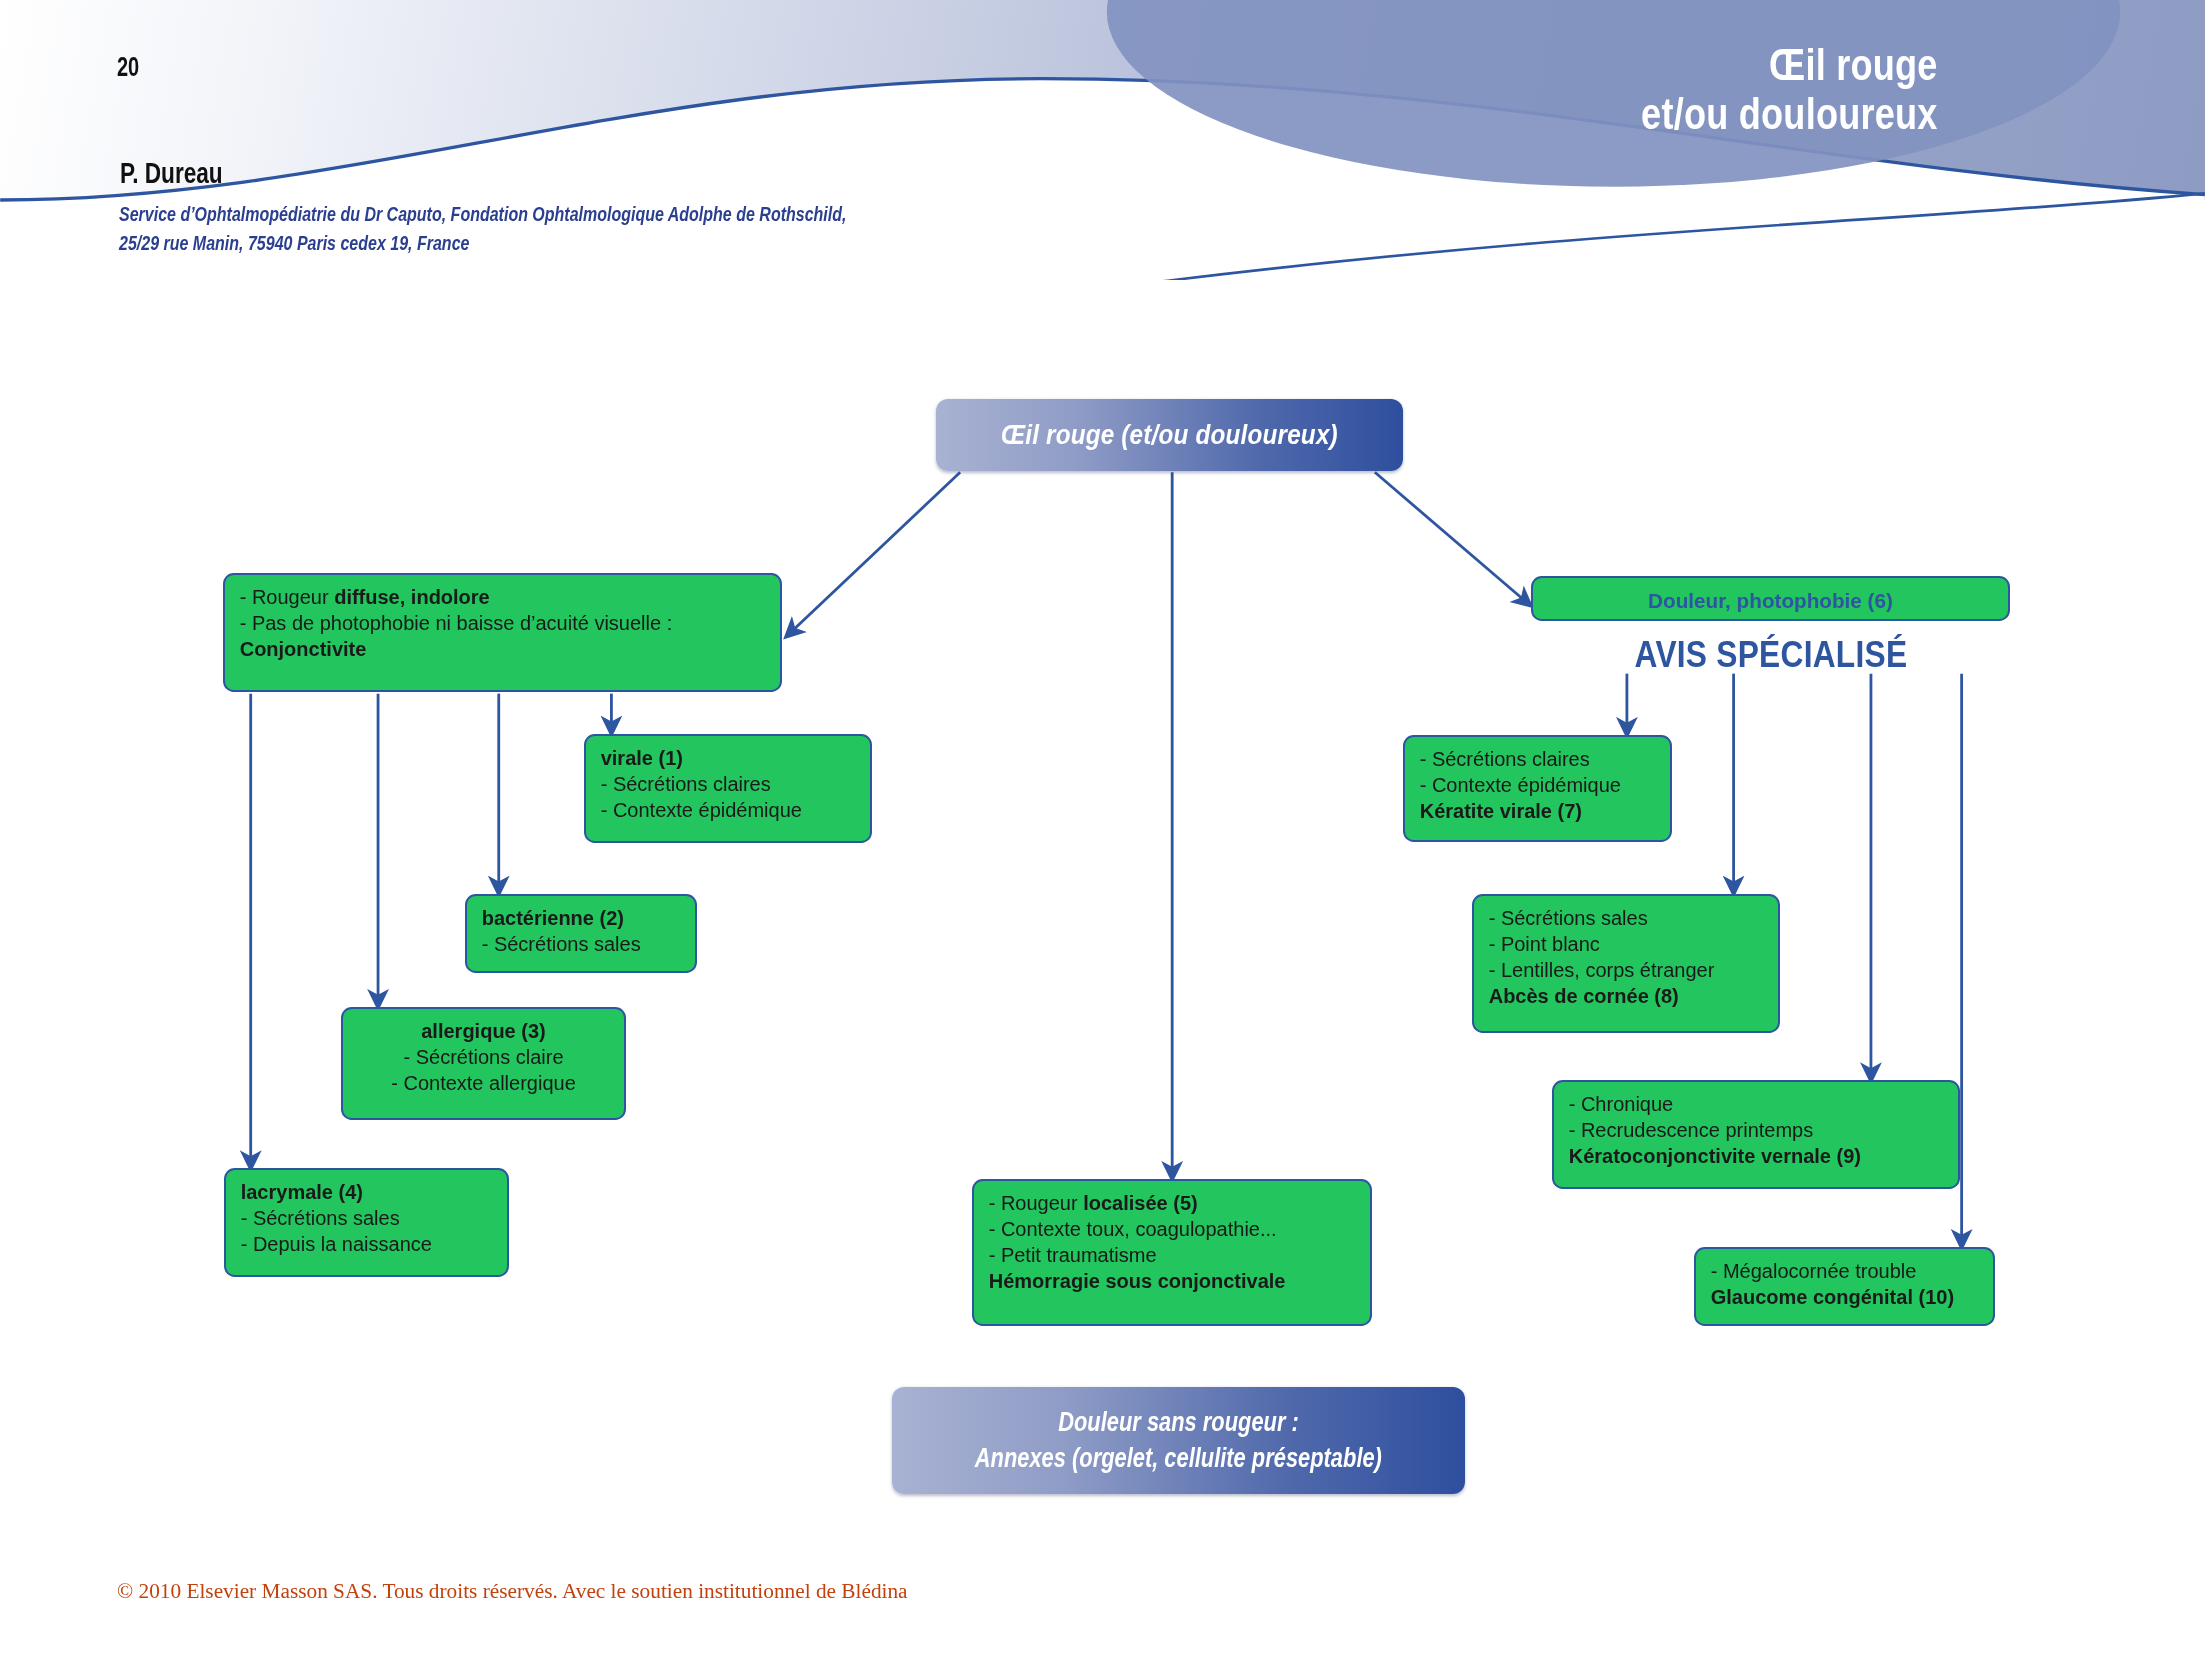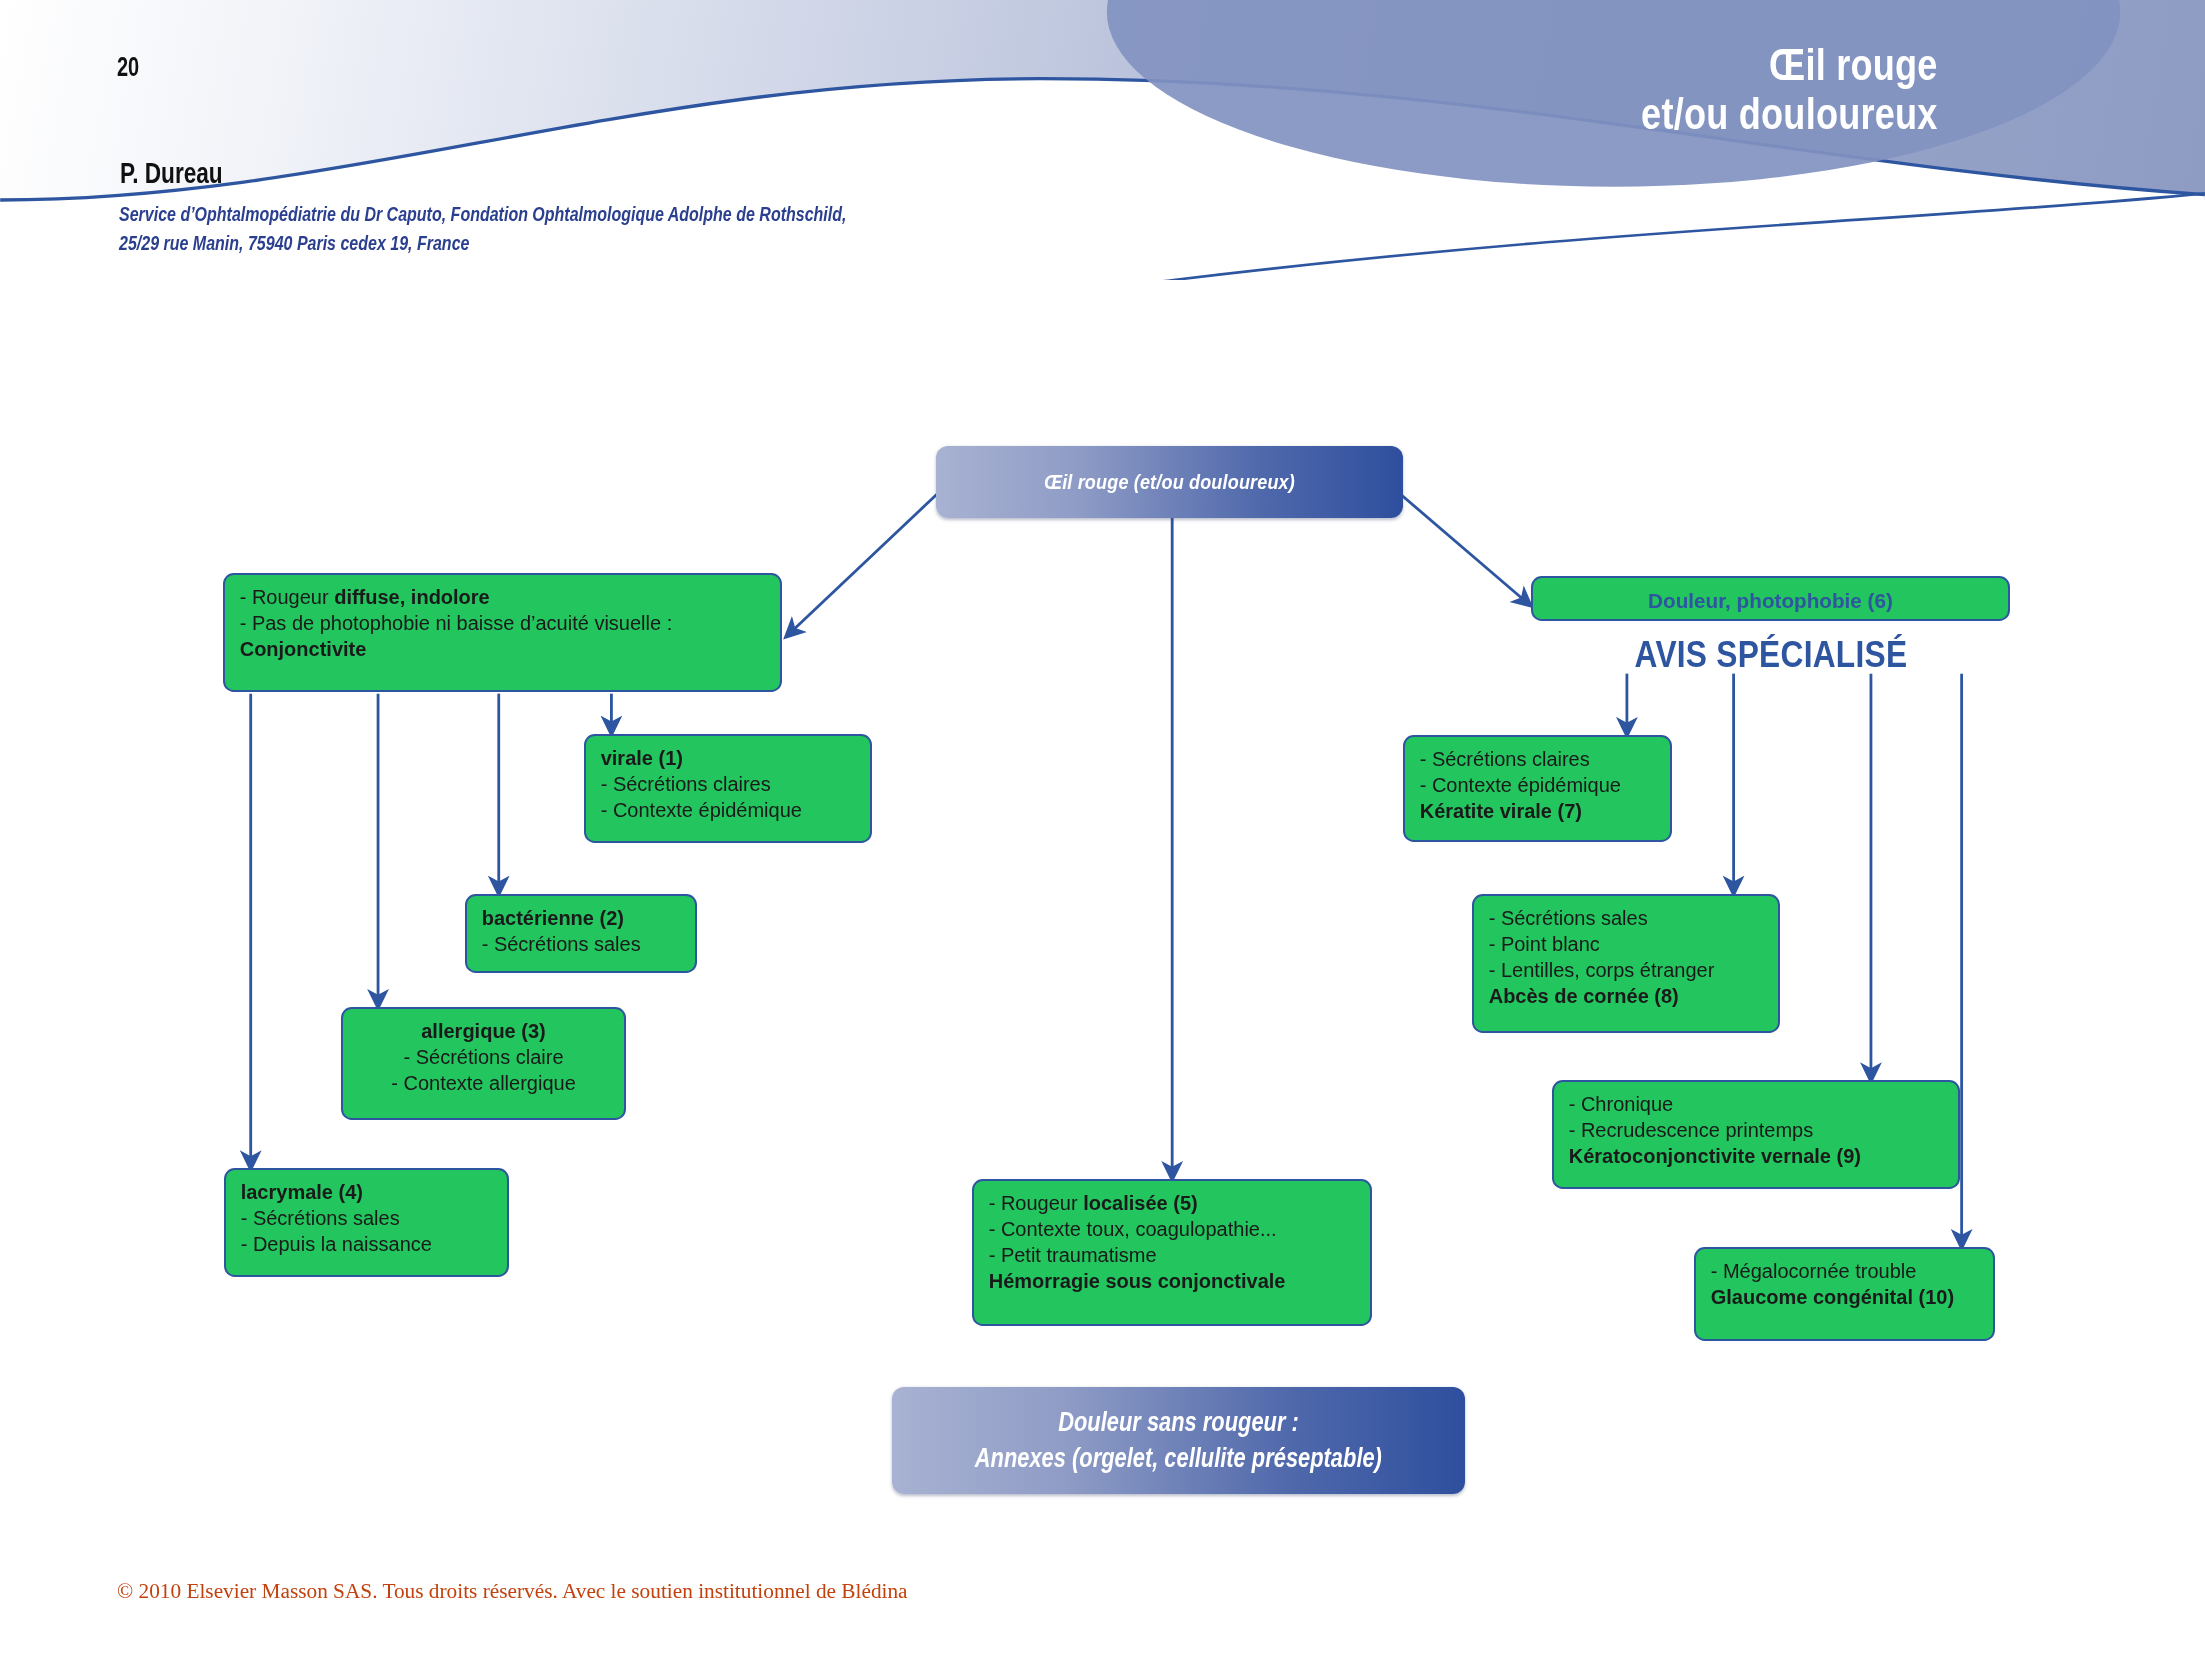--- a/index.html
+++ b/index.html
@@ -35,21 +35,21 @@
         font-size:20px;line-height:1.30;color:#1a1a1a;
         padding:9.3px 14.7px;}
   .node .b{font-weight:bold;}
 
   .grad-node{position:absolute;box-sizing:border-box;border-radius:12px;
         background:linear-gradient(90deg,#a8b2d2 0%,#8f9cc6 30%,#4f68ab 70%,#2e4f9e 100%);
         color:#ffffff;font-style:italic;font-weight:bold;text-align:center;
         display:flex;align-items:center;justify-content:center;
         box-shadow:0 1.3px 3.3px rgba(60,70,110,.35);}
 
-  #root-node{left:936px;top:399px;width:467px;height:72px;font-size:20px;letter-spacing:0.2px;margin-top:47px;}
+  #root-node{left:936px;top:399px;width:467px;height:72px;font-size:27px;letter-spacing:0.2px;}
   #root-node span{transform:scaleX(.90);display:inline-block;white-space:nowrap;}
 
   #bottom-banner{left:892px;top:1387px;width:573px;height:107px;font-size:27px;line-height:1.33;}
   #bottom-banner span{transform:scaleX(.90);display:inline-block;white-space:nowrap;text-align:center;}
 
   #node-conjonctivite{left:223px;top:573px;width:559px;height:119px;}
   #node-1{left:584px;top:734px;width:288px;height:109px;}
   #node-2{left:465px;top:894px;width:232px;height:79px;}
   #node-3{left:341px;top:1007px;width:285px;height:113px;text-align:center;}
   #node-4{left:224px;top:1168px;width:285px;height:109px;}
@@ -59,21 +59,21 @@
       padding:4px 14.7px;text-align:center;color:#2d55a0;font-weight:bold;font-size:20.7px;
       display:flex;align-items:flex-end;justify-content:center;}
   #avis-label{position:absolute;left:1531px;top:634px;width:479px;text-align:center;
       color:#2d55a0;font-weight:bold;font-size:36px;letter-spacing:0.3px;
       font-family:"Liberation Sans",sans-serif;}
   #avis-label span{display:inline-block;transform:scaleX(.88);white-space:nowrap;}
 
   #node-7{left:1403px;top:735px;width:269px;height:107px;}
   #node-8{left:1472px;top:894px;width:308px;height:139px;}
   #node-9{left:1552px;top:1080px;width:408px;height:109px;}
-  #node-10{left:1694px;top:1247px;width:301px;height:94px;}
+  #node-10{left:1694px;top:1247px;width:301px;height:79px;}
 
   #footer{position:absolute;left:117px;top:1579px;font-size:21.3px;color:#c2410c;
       font-family:"Liberation Serif",serif;white-space:nowrap;}
 </style>
 </head>
 <body>
 
 <div id="header-band">
   <div class="grad"></div>
   <svg width="2205" height="280" viewBox="0 0 3307 420">

